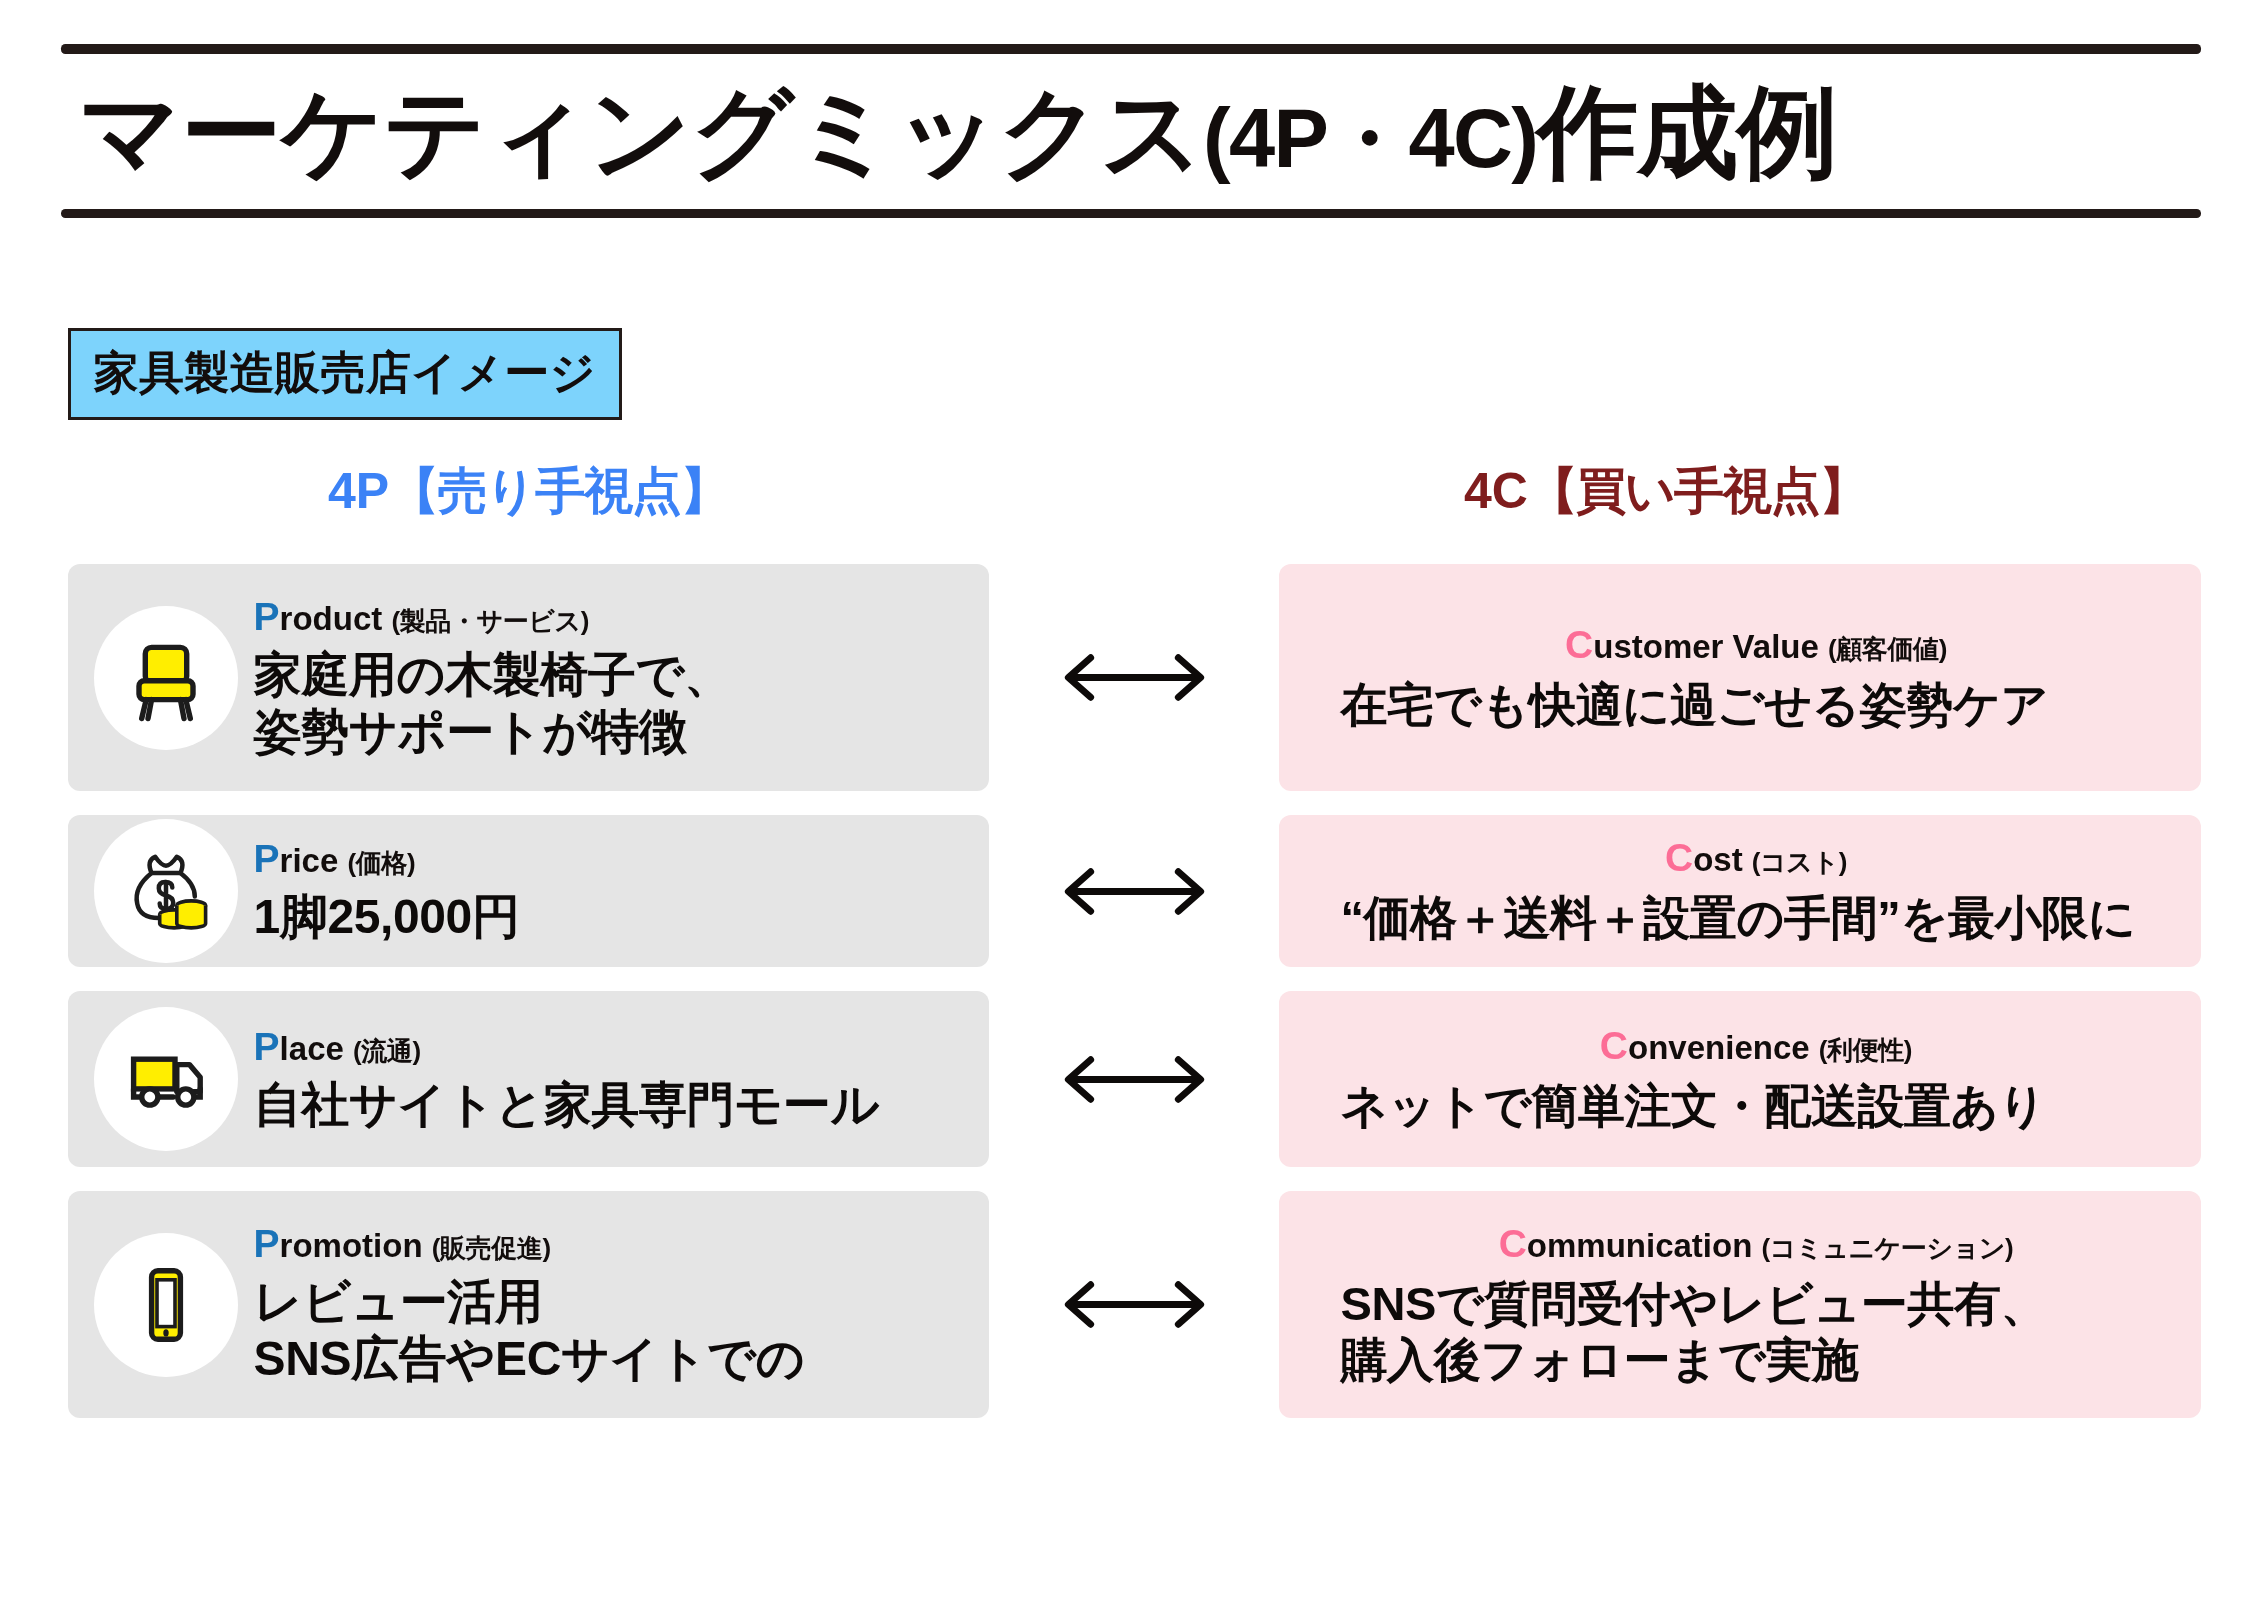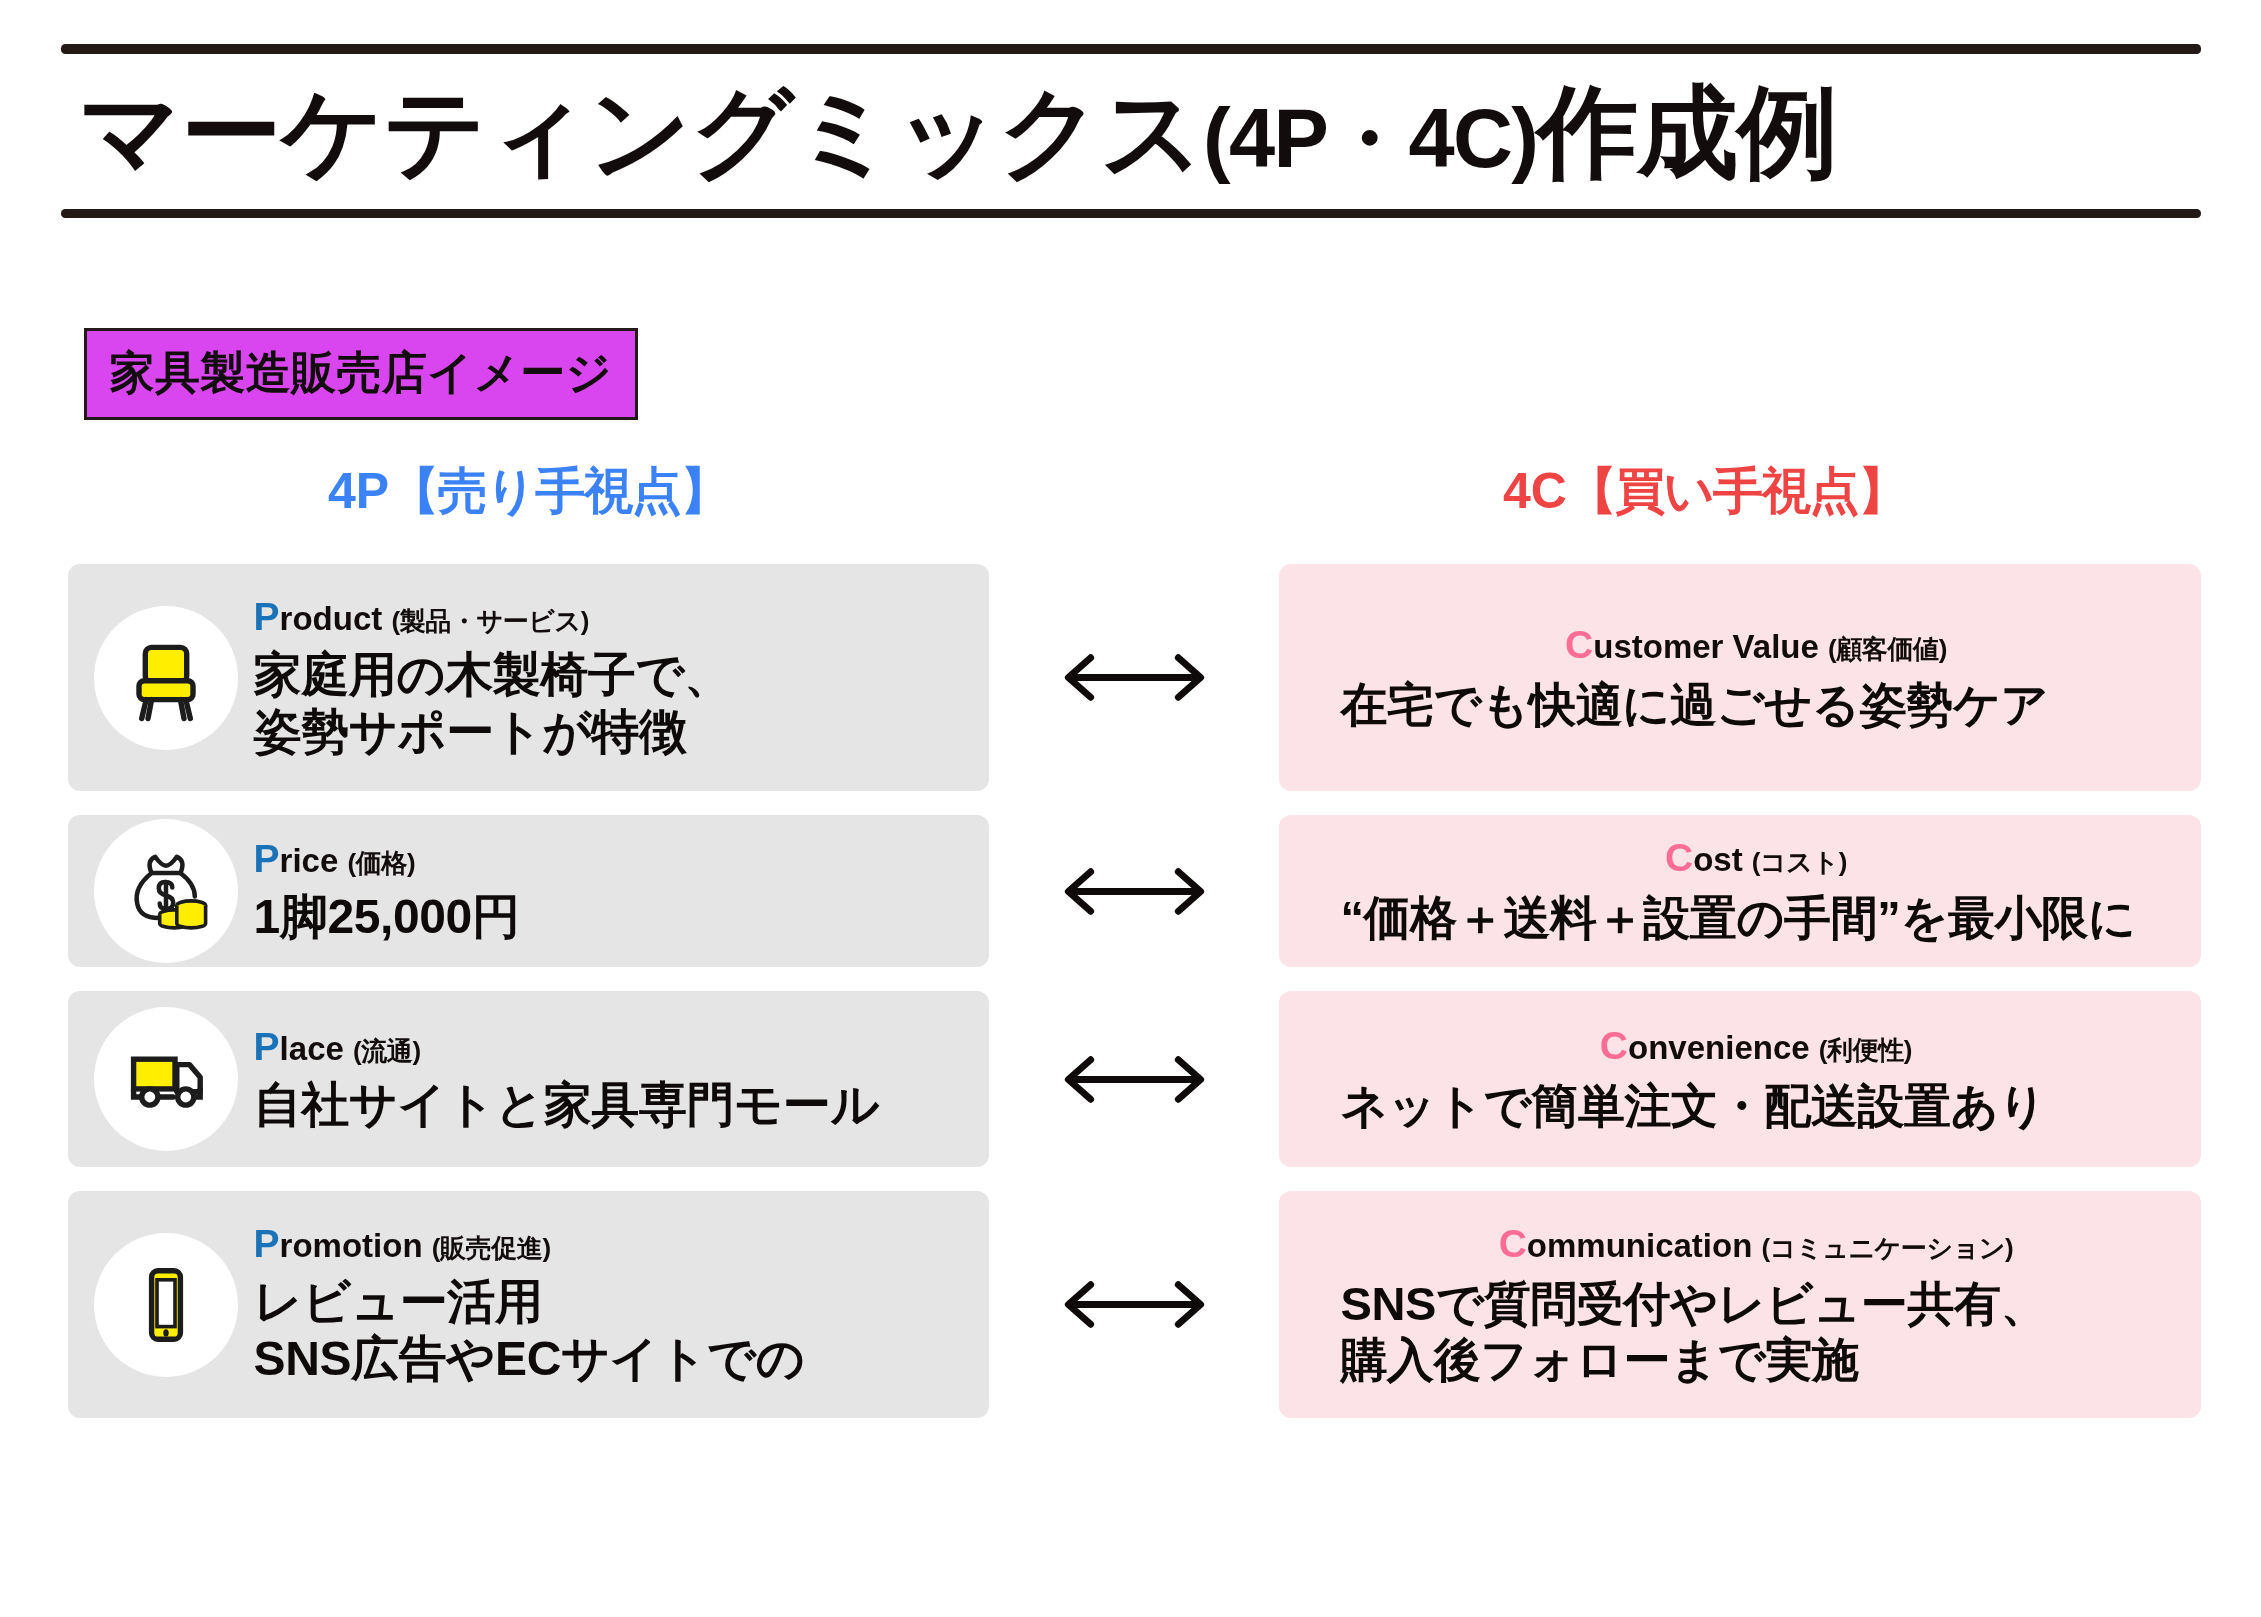--- a/index.html
+++ b/index.html
@@ -44,49 +44,49 @@
     white-space: nowrap;
   }
   .main-title .paren {
     font-size: 83px;
     letter-spacing: -1.7px;
   }
 
   
   .sub-box {
     position: absolute;
-    left: 84px;
+    left: 68px;
     top: 328px;
     border: 3.5px solid #231a18;
     padding: 12px 22.5px 14px 22.5px;
     font-size: 45px;
     font-weight: 700;
     letter-spacing: 0.4px;
     color: #120d0c;
-    background: #d946ef;
+    background: #7dd3fc;
     white-space: nowrap;
   }
 
   
   .col-head {
     position: absolute;
     font-size: 50px;
     font-weight: 700;
     white-space: nowrap;
     letter-spacing: 0px;
   }
   .col-head-4p {
     left: 328px;
     top: 458px;
     color: #3b82f6;
   }
   .col-head-4c {
-    left: 1503px;
+    left: 1464px;
     top: 458px;
-    color: #ef4444;
+    color: #7f1d1d;
   }
   .col-head .bracket-text { letter-spacing: -1.7px; }
 
   
   .grid {
     position: absolute;
     left: 68px;
     top: 564px;
     width: 2133px;
   }

